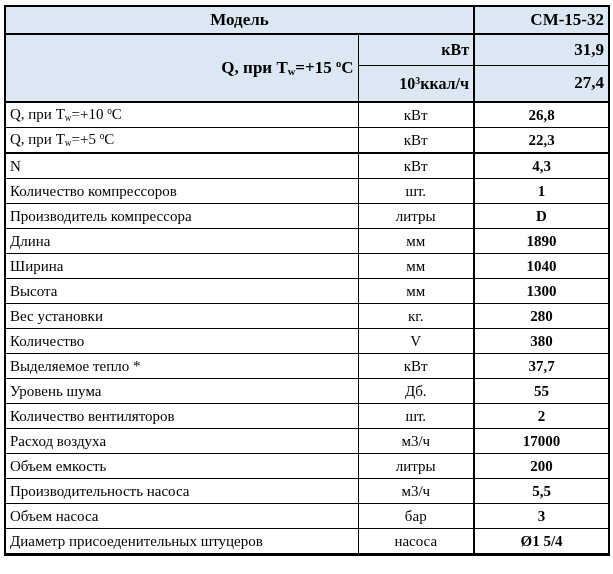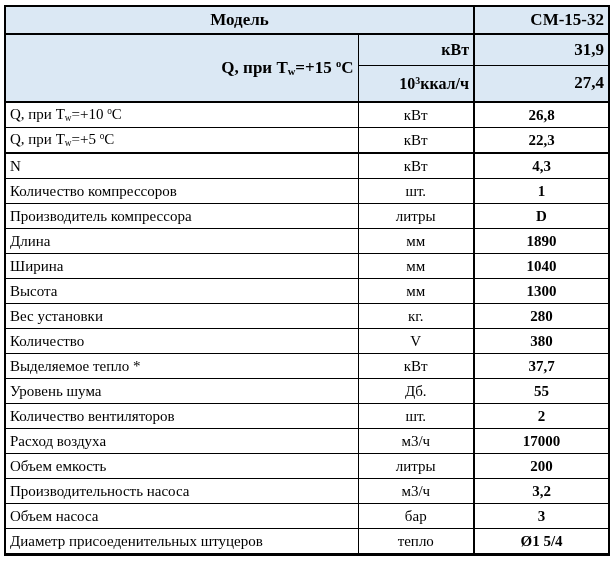--- a/index.html
+++ b/index.html
@@ -148,27 +148,27 @@
         <td class="val">17000</td>
       </tr>
       <tr class="data">
         <td class="lbl">Объем емкость</td>
         <td class="unit">литры</td>
         <td class="val">200</td>
       </tr>
       <tr class="data">
         <td class="lbl">Производительность насоса</td>
         <td class="unit">м3/ч</td>
-        <td class="val">3,2</td>
+        <td class="val">5,5</td>
       </tr>
       <tr class="data">
         <td class="lbl">Объем насоса</td>
         <td class="unit">бар</td>
         <td class="val">3</td>
       </tr>
       <tr class="data">
         <td class="lbl">Диаметр присоеденительных штуцеров</td>
-        <td class="unit">тепло</td>
+        <td class="unit">насоса</td>
         <td class="val">Ø1 5/4</td>
       </tr>
     </tbody>
   </table>
 </div>
 
 </body></html>

